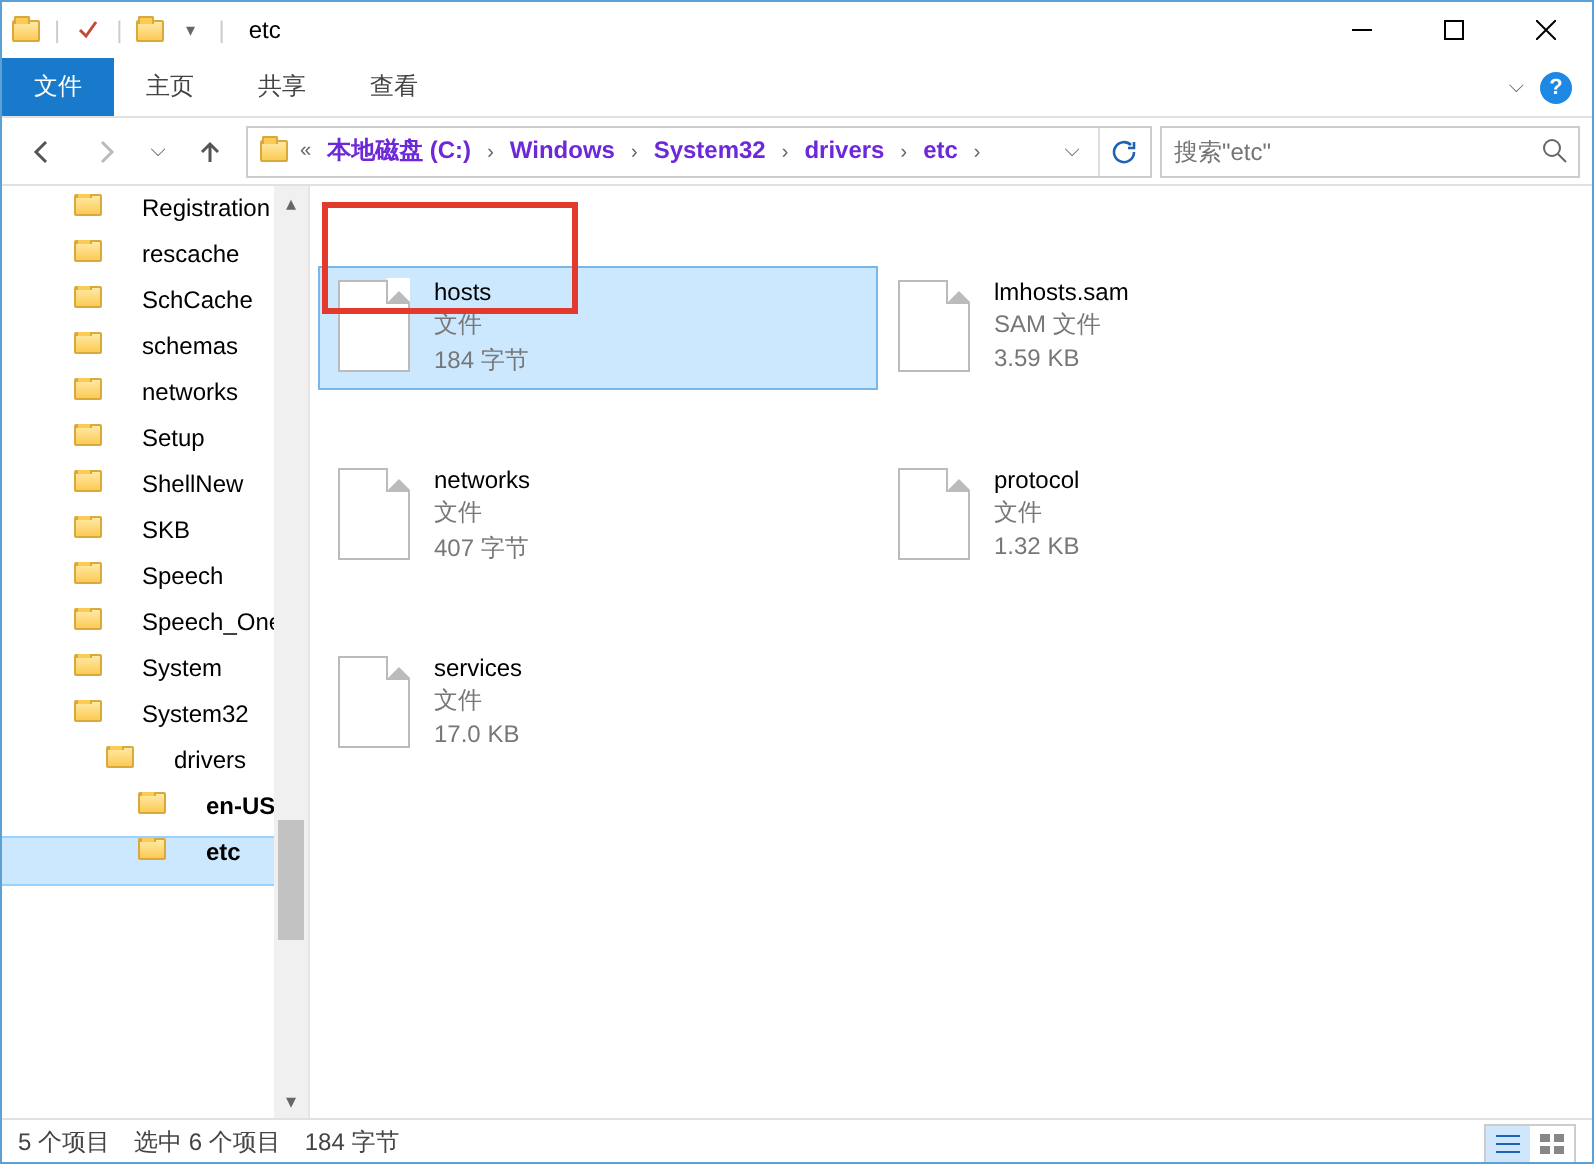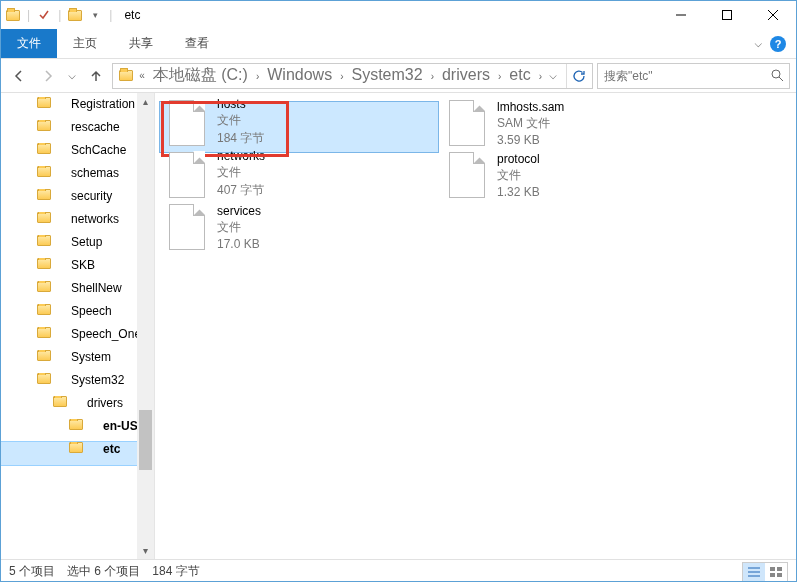--- a/index.html
+++ b/index.html
@@ -24,21 +24,21 @@
 .ribbon-right { margin-left:auto; display:flex; align-items:center; padding-right:10px; gap:8px;}
 .help-icon { width:16px; height:16px; border-radius:50%; background:#1e88e5; color:#fff; display:flex; align-items:center; justify-content:center; font-size:11px; font-weight:bold;}
 .chev-down { font-size:10px; color:#666; }
 
 
 .navbar { height: 34px; display:flex; align-items:center; gap:4px; padding: 3px 6px; background:#fff; border-bottom:1px solid #e1e1e1;}
 .nav-btn { width:28px; height:26px; display:flex; align-items:center; justify-content:center; color:#555; border-radius:2px;}
 .nav-btn.disabled { color:#bbb; }
 .addr { flex:1; display:flex; align-items:center; border:1px solid #ccc; height:26px; padding:0 2px; }
 .addr .folder-glyph { margin: 0 4px; }
-.crumb { padding: 0 6px; color:#737373; font-size:16px; white-space:nowrap;}
+.crumb { padding: 0 6px; color:#6d28d9; font-size:12px; white-space:nowrap;font-weight:bold;}
 .crumb-arr { color:#666; font-size:10px; padding:0 2px;}
 .addr-refresh { width:24px; height:24px; display:flex; align-items:center; justify-content:center; border-left:1px solid #ddd; margin-left:4px; color:#1e64b4;}
 .addr-drop { width:18px; display:flex; align-items:center; justify-content:center; color:#666; font-size:10px;}
 .searchbox { width:210px; height:26px; border:1px solid #ccc; display:flex; align-items:center; }
 .searchbox input { border:0; outline:0; flex:1; padding:0 6px; font-size:12px; color:#555; background:transparent;}
 .search-icon { width:24px; display:flex; align-items:center; justify-content:center; color:#666;}
 
 
 .body { display:flex; height: calc(582px - 28px - 30px - 34px - 24px); }
 .tree { width:154px; border-right:1px solid #e5e5e5; overflow:hidden; position:relative; padding-top:4px;}
@@ -47,21 +47,21 @@
 .tree-scroll .track { flex:1; background:#f0f0f0; position:relative;}
 .tree-scroll .thumb { position:absolute; left:2px; right:2px; top:300px; height:60px; background:#c2c2c2;}
 .tree-item { display:flex; align-items:flex-start; height:23px; padding-left:6px; gap:20px; font-size:12px; color:#000000; white-space:nowrap; overflow:hidden;}
 .tree-item .folder-glyph { flex-shrink:0; }
 .tree-item.indent1 { padding-left: 22px; }
 .tree-item.indent2 { padding-left: 38px; font-weight: bold; }
 .tree-item.selected { background:#cce8ff; outline:1px solid #99d1ff;}
 .tree-item .carat { width:10px; color:#888; font-size:10px; text-align:center; flex-shrink:0;}
 
 .content { flex:1; display:flex; flex-wrap:wrap; align-content:flex-start; padding:8px 4px; gap:0; position:relative;}
-.file-item { width:280px; height:52px; display:flex; align-items:flex-end; padding:6px 8px; gap:10px; }
+.file-item { width:280px; height:62px; display:flex; align-items:flex-start; padding:6px 8px; gap:10px;margin-top:32px; }
 .file-item.selected { background:#cce8ff; border:1px solid #7bb6e8; padding:5px 7px;}
 .file-icon { width:40px; height:48px; position:relative; flex-shrink:0;}
 .file-icon .page { width:36px; height:46px; background:#fff; border:1px solid #bbb; position:absolute; left:2px; top:1px;}
 .file-icon .fold { position:absolute; right:2px; top:1px; width:12px; height:12px; background:linear-gradient(135deg,#fff 48%,#bbb 52%); border-left:1px solid #bbb; border-bottom:1px solid #bbb;}
 .file-icon .fold::after{content:"";position:absolute;left:-1px;top:-1px;width:0;height:0;border-top:12px solid #fff;border-left:12px solid transparent;}
 .file-meta { display:flex; flex-direction:column; gap:1px; font-size:12px;}
 .file-name { color:#000;}
 .file-type { color:#777;}
 .file-size { color:#777;}
 .highlight-box { position:absolute; border:3px solid #e23b2e; pointer-events:none;}
@@ -186,41 +186,36 @@
         <span>SchCache</span>
       </div>
       <div class="tree-item indent0">
         <span class="carat"></span>
         <span class="folder-glyph"></span>
         <span>schemas</span>
       </div>
       <div class="tree-item indent0">
         <span class="carat"></span>
         <span class="folder-glyph"></span>
-        <span>security</span>
-      </div>
-      <div class="tree-item indent0">
-        <span class="carat"></span>
-        <span class="folder-glyph"></span>
         <span>networks</span>
       </div>
       <div class="tree-item indent0">
         <span class="carat"></span>
         <span class="folder-glyph"></span>
         <span>Setup</span>
       </div>
       <div class="tree-item indent0">
         <span class="carat"></span>
         <span class="folder-glyph"></span>
+        <span>ShellNew</span>
+      </div>
+      <div class="tree-item indent0">
+        <span class="carat"></span>
+        <span class="folder-glyph"></span>
         <span>SKB</span>
-      </div>
-      <div class="tree-item indent0">
-        <span class="carat"></span>
-        <span class="folder-glyph"></span>
-        <span>ShellNew</span>
       </div>
       <div class="tree-item indent0">
         <span class="carat"></span>
         <span class="folder-glyph"></span>
         <span>Speech</span>
       </div>
       <div class="tree-item indent0">
         <span class="carat"></span>
         <span class="folder-glyph"></span>
         <span>Speech_One</span>

